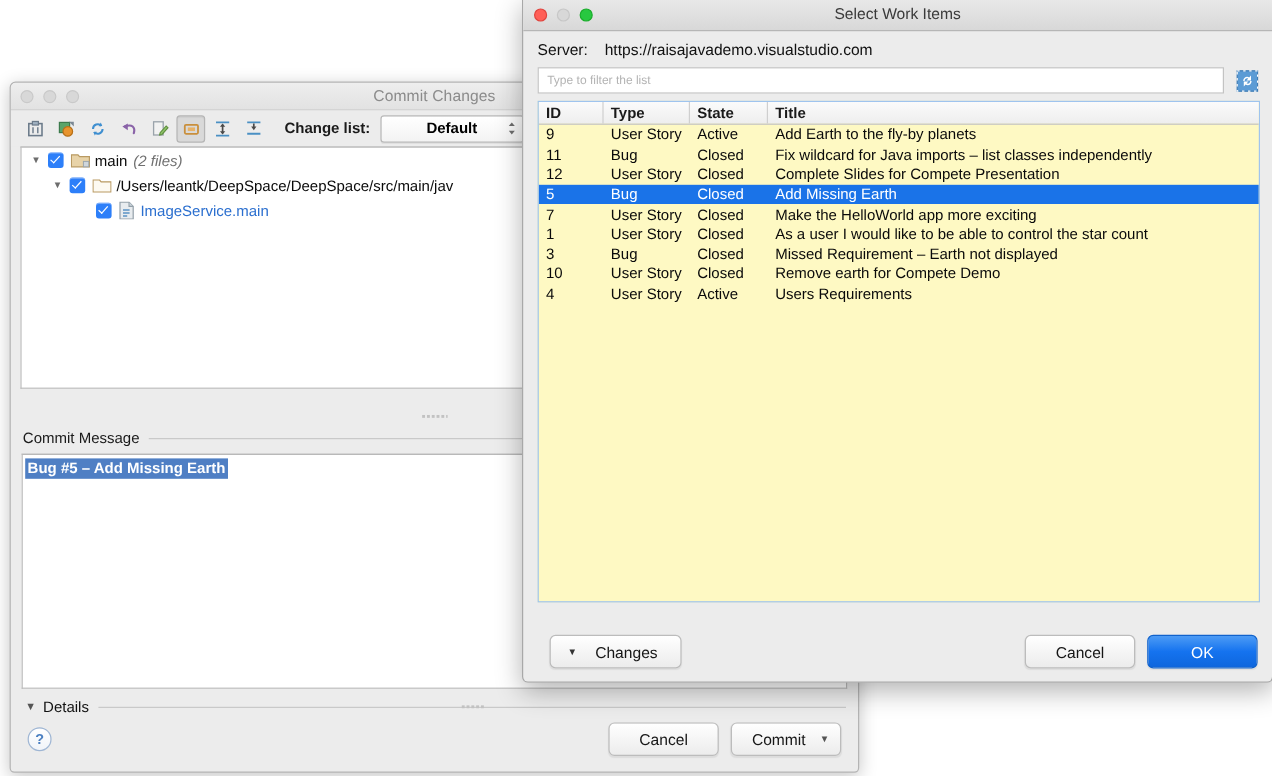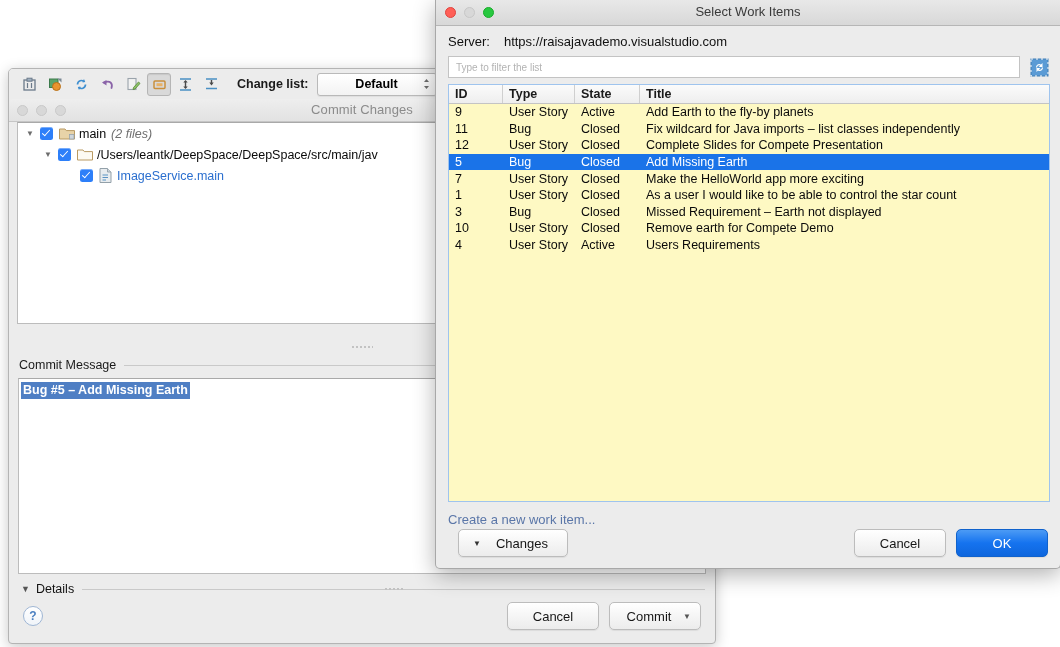--- a/index.html
+++ b/index.html
@@ -408,20 +408,29 @@
     border: 1px solid #1062cc;
     color: #ffffff;
     font-weight: normal;
   }
 </style>
 </head>
 <body>
 
 <div id="commit-window">
 
+  <div id="commit-titlebar">
+    <div class="tl-group">
+      <div class="tl-dot tl-inactive"></div>
+      <div class="tl-dot tl-inactive"></div>
+      <div class="tl-dot tl-inactive"></div>
+    </div>
+    <div class="title">Commit Changes</div>
+  </div>
+
   <div id="commit-toolbar">
     <div class="tbtn">
       <svg width="17" height="17" viewBox="0 0 17 17">
           <rect x="3" y="4" width="11" height="10" fill="none" stroke="#6b7a8a" stroke-width="1.3"></rect>
           <rect x="6" y="2.2" width="5" height="3" fill="#9fb0c0" stroke="#6b7a8a" stroke-width="1"></rect>
           <line x1="6.5" y1="7" x2="6.5" y2="12" stroke="#6b7a8a" stroke-width="1.2"></line>
           <line x1="10.5" y1="7" x2="10.5" y2="12" stroke="#6b7a8a" stroke-width="1.2"></line>
         </svg>
     </div>
     <div class="tbtn">
@@ -478,29 +487,20 @@
     <div class="changelist-label">Change list:</div>
     <div class="changelist-select">
       <span>Default</span>
       <span class="stepper">
         <svg width="7" height="11" viewBox="0 0 7 11">
             <path d="M3.5 0.5 L6 3.5 L1 3.5 Z" fill="#6d6d6d"></path>
             <path d="M3.5 10.5 L6 7.5 L1 7.5 Z" fill="#6d6d6d"></path>
           </svg>
       </span>
     </div>
-  </div>
-
-  <div id="commit-titlebar">
-    <div class="tl-group">
-      <div class="tl-dot tl-inactive"></div>
-      <div class="tl-dot tl-inactive"></div>
-      <div class="tl-dot tl-inactive"></div>
-    </div>
-    <div class="title">Commit Changes</div>
   </div>
 
   <div id="file-tree">
     <div class="tree-row" style="padding-left:8px;">
       <span class="twisty">▼</span>
       <span class="cbox"></span>
       <span class="folder-ico">
         <svg width="16" height="13" viewBox="0 0 16 13">
             <path d="M0.5 2 L6 2 L7.3 3.6 L15.5 3.6 L15.5 12 L0.5 12 Z" fill="#e8d3a8" stroke="#b99a62" stroke-width="1"></path>
             <rect x="10.5" y="7.5" width="4.5" height="4.5" fill="#cfd6db" stroke="#9aa5ad" stroke-width="0.8"></rect>
@@ -676,21 +676,20 @@
       <div class="cell col-title">Remove earth for Compete Demo</div>
     </div>
     <div class="wi-row">
       <div class="cell col-id">4</div>
       <div class="cell col-type">User Story</div>
       <div class="cell col-state">Active</div>
       <div class="cell col-title">Users Requirements</div>
     </div>
   </div>
 
-  <div class="create-link">Create a new work item...</div>
 
   <div id="dialog-footer">
     <div class="mac-btn feedback">
       <span class="caret">▼</span>
       <span>Changes</span>
     </div>
     <div class="spacer"></div>
     <div class="mac-btn">Cancel</div>
     <div class="mac-btn primary">OK</div>
   </div>

